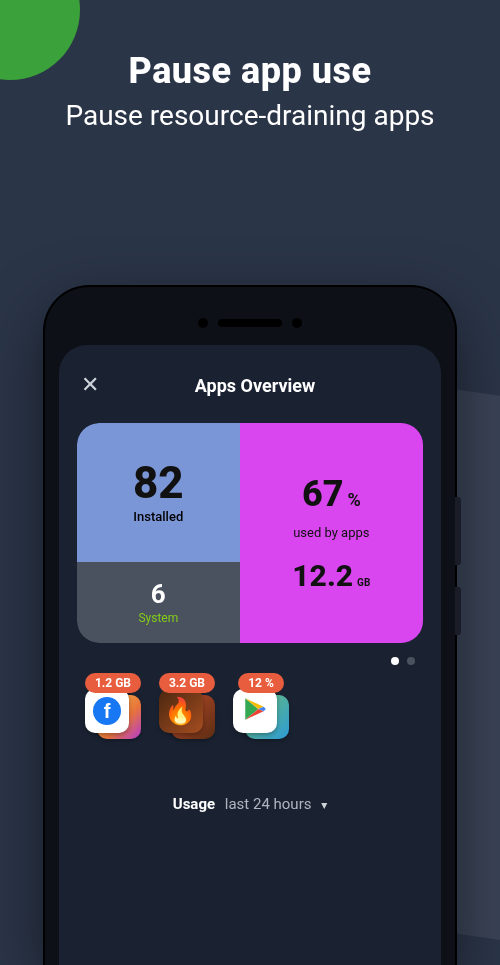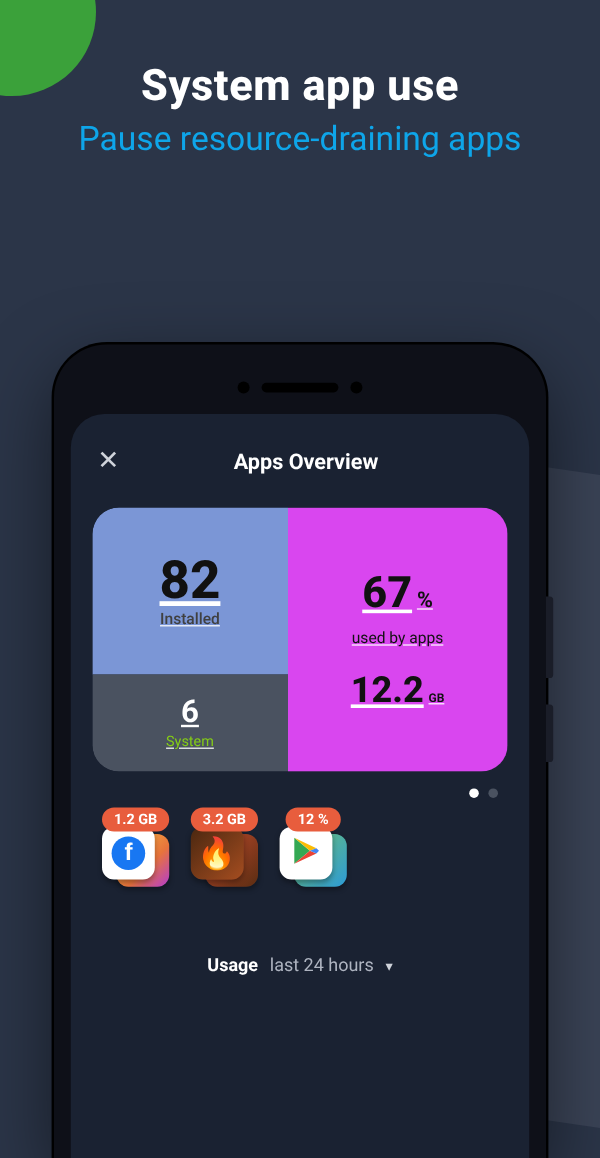--- a/index.html
+++ b/index.html
@@ -18,21 +18,21 @@
 }
 
 .hero {
   text-align: center;
   padding: 50px 20px 0 20px;
   color: #fff;
   position: relative;
   z-index: 2;
 }
 .hero h1 { font-size: 36px; font-weight: 800; letter-spacing: 0.5px; }
-.hero p { font-size: 28px; font-weight: 400; color: #0ea5e9; margin-top: 6px; line-height: 1.25; }
+.hero p { font-size: 28px; font-weight: 400; color: #ffffff; margin-top: 6px; line-height: 1.25; }
 
 .bg-shape {
   position: absolute;
   right: -140px;
   bottom: 40px;
   width: 320px;
   height: 520px;
   background: #3a4356;
   transform: skewX(-14deg) rotate(8deg);
   border-radius: 12px;
@@ -104,39 +104,38 @@
   cursor: pointer;
   line-height: 1;
 }
 .screen-title { font-size: 18px; font-weight: 700; margin-left: 10px; }
 
 .stats-card {
   display: flex;
   border-radius: 22px;
   overflow: hidden;
   height: 220px;
-  text-decoration: underline;
 }
 .stats-left {
   display: flex;
   flex-direction: column;
   width: 47%;
 }
 .tile-installed {
   background: #7b96d6;
   color: #111;
   flex: 1.7;
   display: flex;
   flex-direction: column;
   justify-content: center;
   align-items: center;
   border-top-left-radius: 22px;
 }
 .tile-installed .big { font-size: 44px; font-weight: 800; line-height: 1; }
-.tile-installed .label { font-size: 13px; margin-top: 4px; color: #404040; font-weight: 500;}
+.tile-installed .label { font-size: 13px; margin-top: 4px; color: #000000; font-weight: 500;}
 .tile-system {
   background: #4a5260;
   flex: 1;
   display: flex;
   flex-direction: column;
   justify-content: center;
   align-items: center;
   color: #fff;
   border-bottom-left-radius: 22px;
 }
@@ -241,21 +240,21 @@
 .usage-bar .u-period { color: #aeb4c0; margin-left: 6px; }
 .usage-bar .chev { margin-left: 6px; font-size: 12px; color: #cfd3da; }
 </style>
 </head>
 <body>
 
 <div class="green-accent"></div>
 <div class="bg-shape"></div>
 
 <div class="hero">
-  <h1>System app use</h1>
+  <h1>Pause app use</h1>
   <p>Pause resource-draining apps</p>
 </div>
 
 <div class="phone-wrap">
   <div class="phone">
     <div class="phone-side-btn side1"></div>
     <div class="phone-side-btn side2"></div>
     <div class="phone-speaker-area">
       <div class="phone-cam"></div>
       <div class="phone-speaker"></div>

